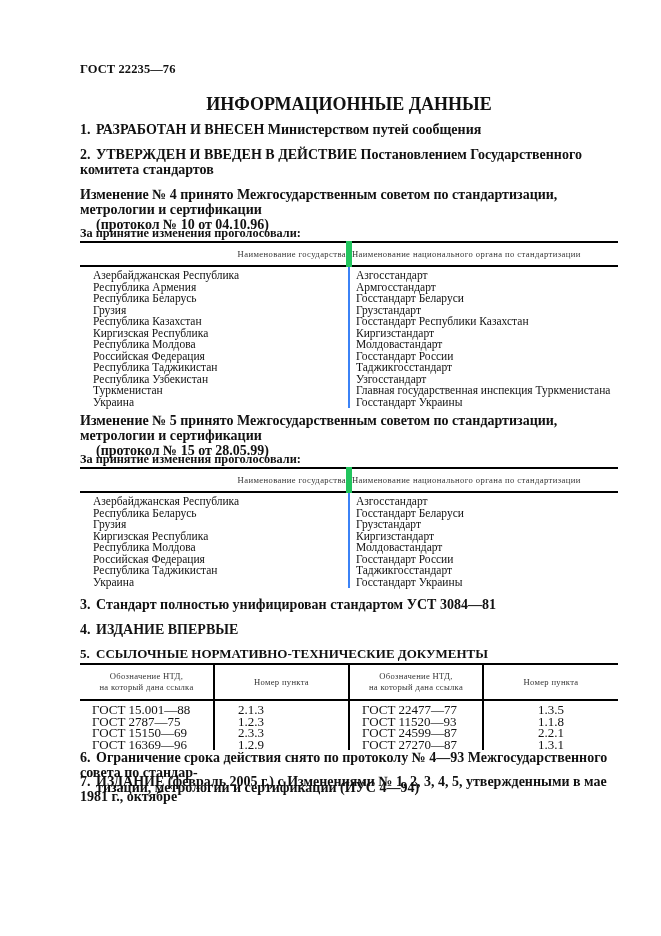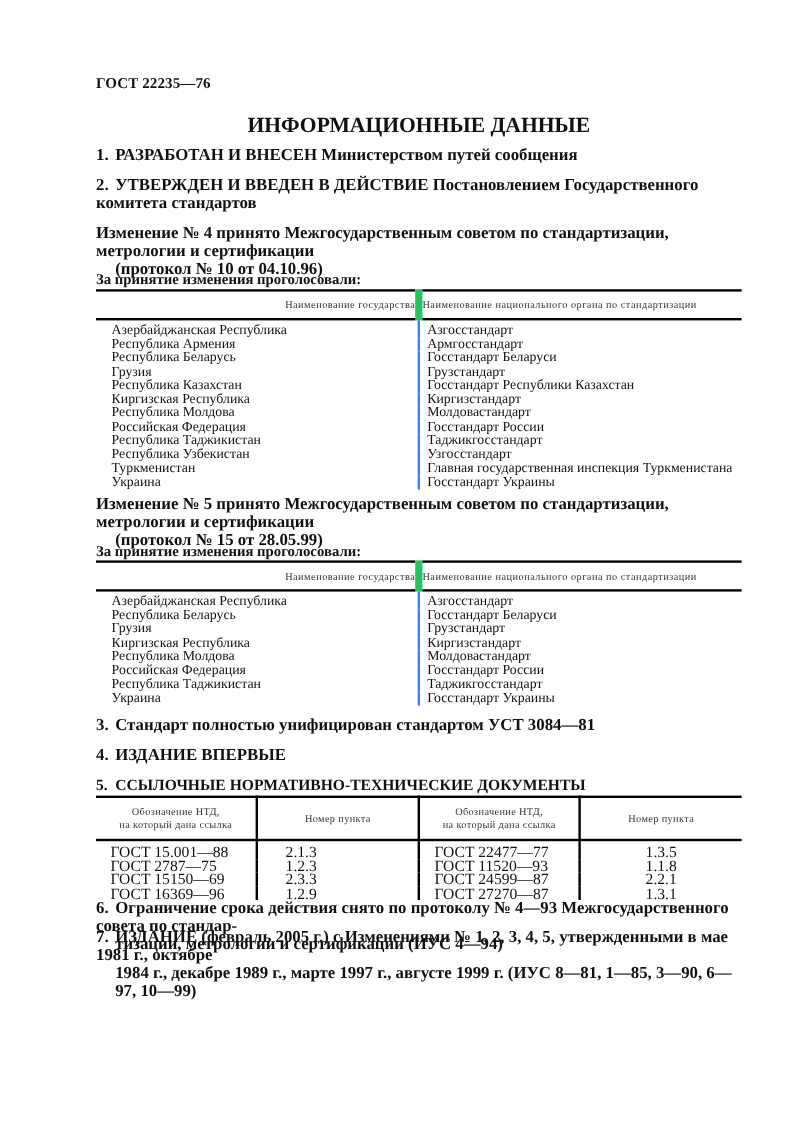--- a/index.html
+++ b/index.html
@@ -211,14 +211,13 @@
       </tr>
   </tbody>
 </table>
 
 <div class="item" style="top:750px;">
   <span class="num">6.</span><span>Ограничение срока действия снято по протоколу № 4—93 Межгосударственного совета по стандар-</span>
   <span class="indent">тизации, метрологии и сертификации (ИУС 4—94)</span>
 </div>
 <div class="item" style="top:774px;">
   <span class="num">7.</span><span>ИЗДАНИЕ (февраль 2005 г.) с Изменениями № 1, 2, 3, 4, 5, утвержденными в мае 1981 г., октябре</span>
-  <span class="indent">1984 г., декабре 1989 г., марте 1997 г., августе 1999 г. (ИУС 8—81, 1—85, 3—90, 6—97, 10—99)</span>
 </div>
 
 </body></html>

